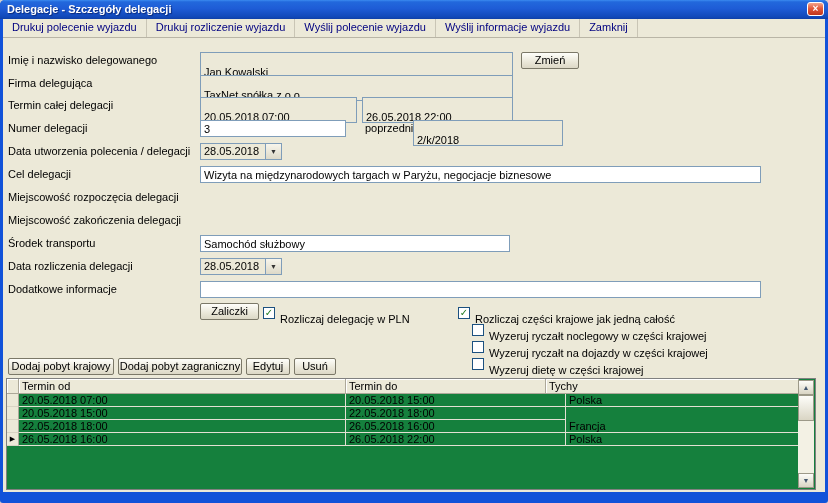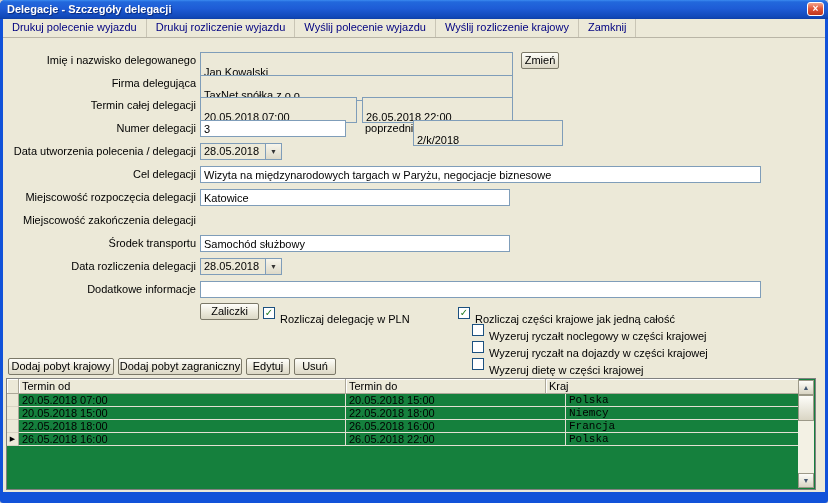--- a/index.html
+++ b/index.html
@@ -18,21 +18,21 @@
   }
   .close-btn{
     position:absolute;top:2px;right:4px;width:17px;height:14px;box-sizing:border-box;
     background:linear-gradient(180deg,#F2A58D,#E25A3C 45%,#C0341A);
     border:1px solid #fff;border-radius:3px;color:#fff;font-weight:bold;
     font-size:10px;line-height:11px;text-align:center;cursor:default;
   }
   .content{position:absolute;left:3px;top:19px;right:3px;bottom:11px;background:#ECE9D8;}
   .toolbar{position:absolute;left:3px;top:19px;right:3px;height:18px;background:#ECE9D8;border-bottom:1px solid #B9B5A6;white-space:nowrap;}
   .tb-item{display:inline-block;padding:2px 9px 0 9px;height:16px;color:#000080;border-right:1px solid #C9C5B5;cursor:default;}
-  .lbl{position:absolute;left:8px;width:188px;text-align:right;line-height:17px;}
+  .lbl{position:absolute;left:8px;width:188px;text-align:left;line-height:17px;}
   .fld{position:absolute;box-sizing:border-box;height:17px;border:1px solid #7F9DB9;font-family:"Liberation Sans",sans-serif;font-size:11px;}
   .ro{background:#ECE9D8;line-height:15px;padding:12px 3px;overflow:hidden;white-space:nowrap;}
   input.in{background:#fff;padding:0 3px;margin:0;outline:none;}
   .combo{display:flex;background:#ECE9D8;}
   .combo-text{flex:1;line-height:15px;padding-left:3px;}
   .ddb{width:15px;background:linear-gradient(#F7F5EC,#DDD9C8);border-left:1px solid #7F9DB9;text-align:center;font-size:7px;line-height:15px;color:#333;cursor:default;}
   .btn{
     position:absolute;box-sizing:border-box;height:17px;
     background:linear-gradient(#FEFEFA,#EAE7D8 60%,#DCD8C6);
     border:1px solid #7B7868;border-radius:2px;text-align:center;line-height:15px;cursor:default;
@@ -50,21 +50,21 @@
   .hc1{width:327px;}
   .hc2{width:200px;}
   .hc3{flex:1;}
   .rows{position:absolute;left:0;top:15px;right:16px;}
   .trow{display:flex;height:13px;line-height:12px;cursor:default;}
   .tc{box-sizing:border-box;border-right:1px solid #E3E0D3;border-bottom:1px solid #E3E0D3;padding-left:3px;overflow:hidden;white-space:nowrap;}
   .ind{width:12px;flex:0 0 12px;background:#ECE9D8;border-right:1px solid #ACA899;border-bottom:1px solid #D8D4C4;
     text-align:center;font-size:7px;line-height:12px;padding:0;box-sizing:border-box;}
   .tc1{width:327px;flex:0 0 327px;}
   .tc2{width:220px;flex:0 0 220px;}
-  .tc3{flex:1;font-family:Liberation Mono, monospace;}
+  .tc3{flex:1;}
   .sb{position:absolute;top:1px;right:1px;bottom:1px;width:16px;background:#F3F1E4;}
   .sbtn{position:absolute;left:0;width:16px;height:15px;box-sizing:border-box;
     background:linear-gradient(#FDFDF9,#D9D5C4);border:1px solid #9C9988;
     text-align:center;font-size:7px;line-height:13px;color:#44576E;cursor:default;}
   .sb-up{top:0;}
   .sb-down{bottom:0;}
   .sthumb{position:absolute;left:0;top:15px;width:16px;height:26px;box-sizing:border-box;
     background:linear-gradient(#FDFDF9,#D9D5C4);border:1px solid #9C9988;cursor:default;}
 </style>
 </head>
@@ -75,55 +75,54 @@
   <div class="titlebar">
     <span class="title-text">Delegacje - Szczegóły delegacji</span>
     <div class="close-btn">
       <span>×</span>
     </div>
   </div>
 
   <div class="content"></div>
 
   <div class="toolbar">
-    <span class="tb-item">Drukuj polecenie wyjazdu</span><span class="tb-item">Drukuj rozliczenie wyjazdu</span><span class="tb-item">Wyślij polecenie wyjazdu</span><span class="tb-item">Wyślij rozliczenie krajowy</span><span class="tb-item">Zamknij</span>
+    <span class="tb-item">Drukuj polecenie wyjazdu</span><span class="tb-item">Drukuj rozliczenie wyjazdu</span><span class="tb-item">Wyślij polecenie wyjazdu</span><span class="tb-item">Wyślij informacje wyjazdu</span><span class="tb-item">Zamknij</span>
   </div>
 
   <div class="lbl" style="top:52px">Imię i nazwisko delegowanego</div>
   <div class="lbl" style="top:75px">Firma delegująca</div>
   <div class="lbl" style="top:97px">Termin całej delegacji</div>
   <div class="lbl" style="top:120px">Numer delegacji</div>
   <div class="lbl" style="top:143px">Data utworzenia polecenia / delegacji</div>
   <div class="lbl" style="top:166px">Cel delegacji</div>
   <div class="lbl" style="top:189px">Miejscowość rozpoczęcia delegacji</div>
   <div class="lbl" style="top:212px">Miejscowość zakończenia delegacji</div>
   <div class="lbl" style="top:235px">Środek transportu</div>
   <div class="lbl" style="top:258px">Data rozliczenia delegacji</div>
   <div class="lbl" style="top:281px">Dodatkowe informacje</div>
 
   <div class="fld ro" style="left:200px;top:52px;width:313px">Jan Kowalski</div>
-  <div class="btn" style="left:521px;top:52px;width:38px">Zmień</div>
+  <div class="btn" style="left:521px;top:52px;width:58px">Zmień</div>
 
   <div class="fld ro" style="left:200px;top:75px;width:313px">TaxNet spółka z o.o.</div>
 
   <div class="fld ro" style="left:200px;top:97px;width:157px">20.05.2018 07:00</div>
   <div class="fld ro" style="left:362px;top:97px;width:151px">26.05.2018 22:00</div>
 
   <input class="fld in" style="left: 200px; top: 120px; width: 146px;" value="3">
   <div style="position:absolute;left:365px;top:120px;line-height:17px">poprzedni</div>
   <div class="fld ro" style="left:413px;top:120px;width:150px">2/k/2018</div>
 
   <div class="fld combo" style="left:200px;top:143px;width:82px">
     <span class="combo-text">28.05.2018</span>
     <span class="ddb"><span>▼</span></span>
   </div>
 
   <input class="fld in" style="left: 200px; top: 166px; width: 561px;" value="Wizyta na międzynarodowych targach w Paryżu, negocjacje biznesowe">
 
-  <input class="fld in" style="left: 200px; top: 189px; width: 310px;" value="Katowice">
   <input class="fld in" style="left: 200px; top: 235px; width: 310px;" value="Samochód służbowy">
 
   <div class="fld combo" style="left:200px;top:258px;width:82px">
     <span class="combo-text">28.05.2018</span>
     <span class="ddb"><span>▼</span></span>
   </div>
 
   <input class="fld in" style="left: 200px; top: 281px; width: 561px;" value="">
 
   <div class="btn" style="left:200px;top:303px;width:59px">Zaliczki</div>
@@ -152,34 +151,33 @@
   <div class="btn" style="left:8px;top:358px;width:106px">Dodaj pobyt krajowy</div>
   <div class="btn" style="left:118px;top:358px;width:124px">Dodaj pobyt zagraniczny</div>
   <div class="btn" style="left:246px;top:358px;width:44px">Edytuj</div>
   <div class="btn" style="left:294px;top:358px;width:42px">Usuń</div>
 
   <div class="tbl">
     <div class="thead">
       <div class="hc hc0"></div>
       <div class="hc hc1">Termin od</div>
       <div class="hc hc2">Termin do</div>
-      <div class="hc hc3">Kraj</div>
+      <div class="hc hc3">Tychy</div>
     </div>
     <div class="rows">
       <div class="trow">
         <div class="ind"></div>
         <div class="tc tc1">20.05.2018 07:00</div>
         <div class="tc tc2">20.05.2018 15:00</div>
         <div class="tc tc3">Polska</div>
       </div>
       <div class="trow">
         <div class="ind"></div>
         <div class="tc tc1">20.05.2018 15:00</div>
         <div class="tc tc2">22.05.2018 18:00</div>
-        <div class="tc tc3">Niemcy</div>
       </div>
       <div class="trow">
         <div class="ind"></div>
         <div class="tc tc1">22.05.2018 18:00</div>
         <div class="tc tc2">26.05.2018 16:00</div>
         <div class="tc tc3">Francja</div>
       </div>
       <div class="trow">
         <div class="ind">▶</div>
         <div class="tc tc1">26.05.2018 16:00</div>

